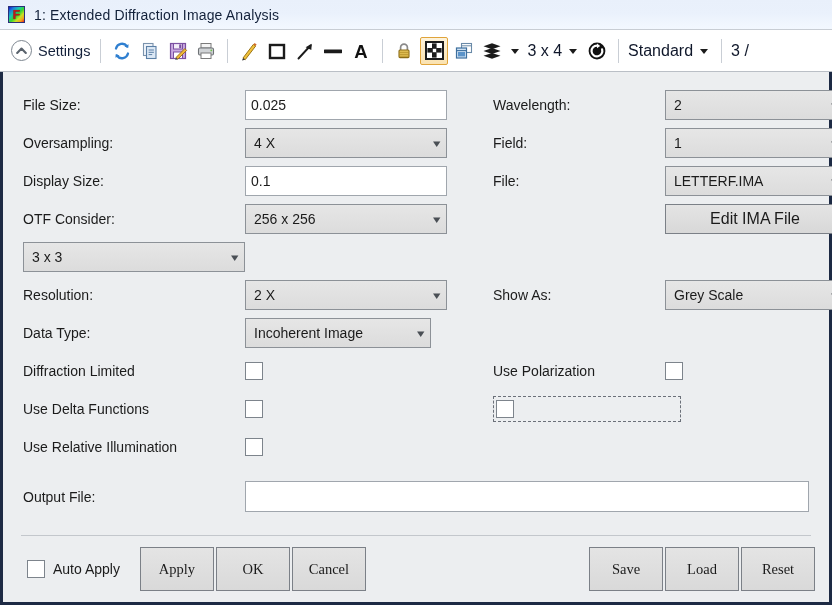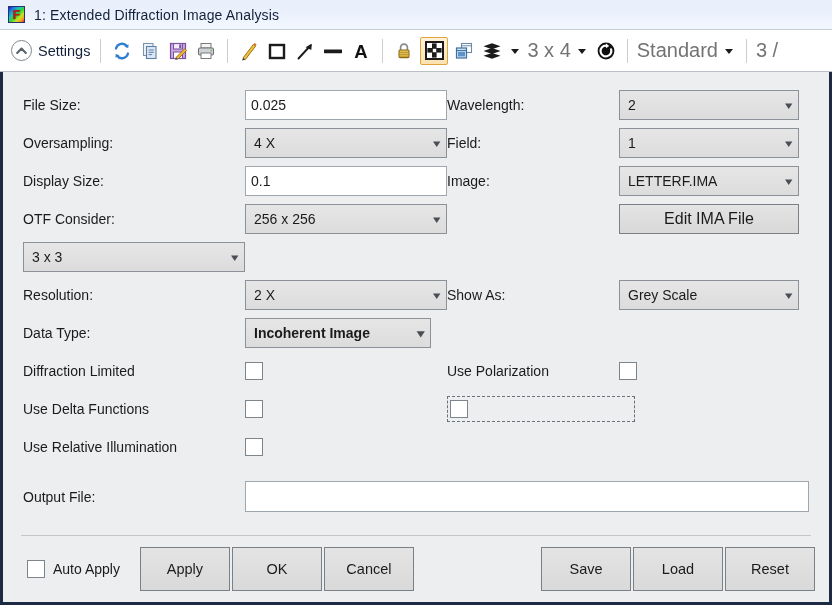--- a/index.html
+++ b/index.html
@@ -120,22 +120,22 @@
   .tb-icon.framed {
     border: 1.5px solid #e0a43a;
     border-radius: 2px;
     background: linear-gradient(to bottom, #fdf3dc, #fae2b0);
     width: 28px;
     height: 28px;
     box-sizing: border-box;
     margin: 0 2px;
   }
   .tb-text {
-    font-size: 20px;
-    color: #737373;
+    font-size: 16px;
+    color: #0f172a;
     flex: none;
     padding: 0 2px;
   }
   .tb-caret {
     width: 0; height: 0;
     border-left: 4px solid transparent;
     border-right: 4px solid transparent;
     border-top: 5px solid #1b1b1b;
     margin: 2px 6px 0 5px;
     flex: none;
@@ -155,20 +155,21 @@
   }
   .form-area {
     flex: 1;
     position: relative;
     padding: 14px 16px 0 20px;
     box-sizing: border-box;
   }
   .cols {
     display: flex;
     align-items: flex-start;
+    gap: 46px;
   }
   .col-left  { width: 424px; flex: none; }
   .col-right { flex: 1; }
 
   .row {
     display: flex;
     align-items: center;
     height: 38px;
   }
   .row .lbl {
@@ -228,21 +229,21 @@
     width: 18px;
     height: 18px;
     box-sizing: border-box;
     background: #ffffff;
     border: 1.5px solid #7d848c;
     flex: none;
   }
 
   .w-left      { width: 222px; }
   .w-right     { width: 180px; }
-  .w-datatype  { width: 186px; font-weight: bold; }
+  .w-datatype  { width: 186px; }
 
   .focusbox {
     border: 1px dashed #6b7079;
     padding: 2px;
     display: inline-flex;
     align-items: center;
     width: 188px;
     height: 26px;
     box-sizing: border-box;
   }
@@ -277,30 +278,30 @@
   .auto-apply {
     display: flex;
     align-items: center;
     gap: 8px;
     margin-right: 20px;
     flex: none;
   }
   .auto-apply .lbl { font-size: 14px; }
   .fbtn {
     height: 44px;
-    width: 90px;
+    width: 74px;
     box-sizing: border-box;
     background: linear-gradient(to bottom, #e4e4e4, #d9d9d9);
     border: 1px solid #7b8087;
     font-size: 14.5px;
     color: #1b1b1b;
     display: flex;
     align-items: center;
     justify-content: center;
-    font-family: Liberation Sans, sans-serif;
+    font-family: Liberation Serif, serif;
     flex: none;
   }
   .gap-sm { width: 2px; flex: none; }
   .spacer { flex: 1; }
 </style>
 </head>
 <body>
 
 <div class="window">
 
@@ -541,21 +542,21 @@
 
           <div class="row">
             <div class="lbl">Field:</div>
             <div class="combo w-right">
               <span class="v">1</span>
               <span class="chev">▾</span>
             </div>
           </div>
 
           <div class="row">
-            <div class="lbl">Image:</div>
+            <div class="lbl">File:</div>
             <div class="combo w-right">
               <span class="v">LETTERF.IMA</span>
               <span class="chev">▾</span>
             </div>
           </div>
 
           <div class="row">
             <div class="lbl"></div>
             <div class="btn w-right">Edit IMA File</div>
           </div>

